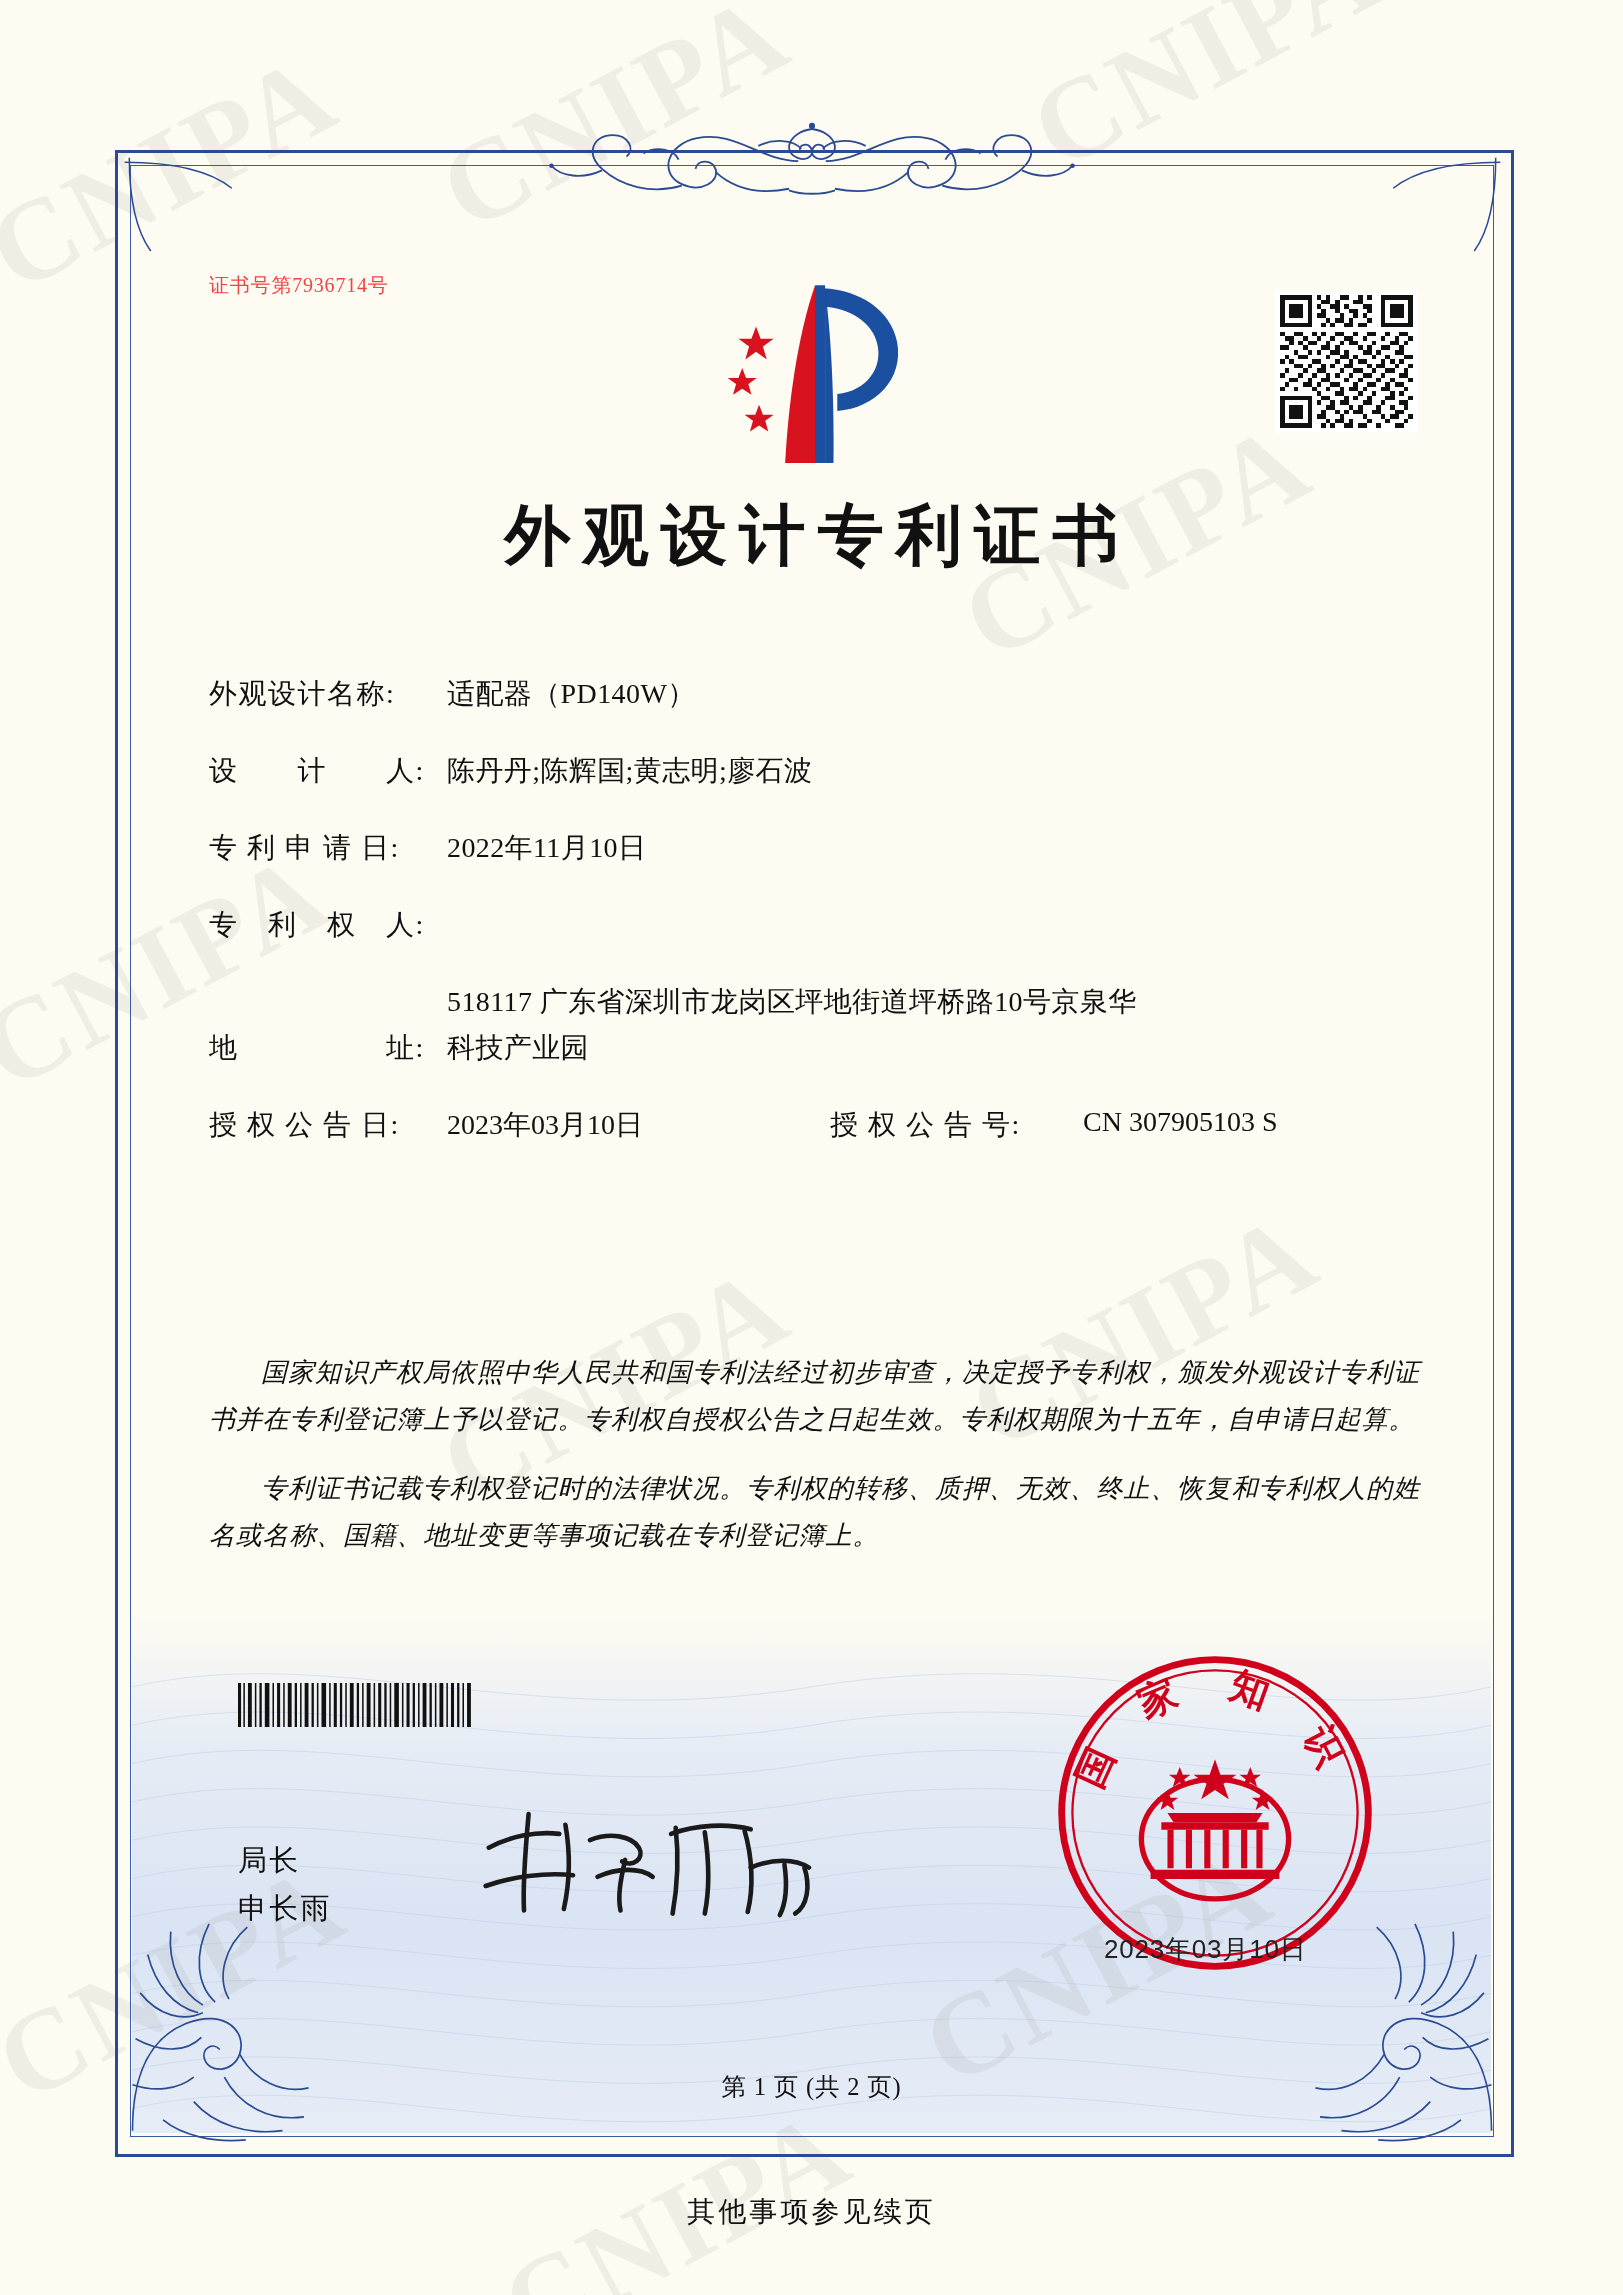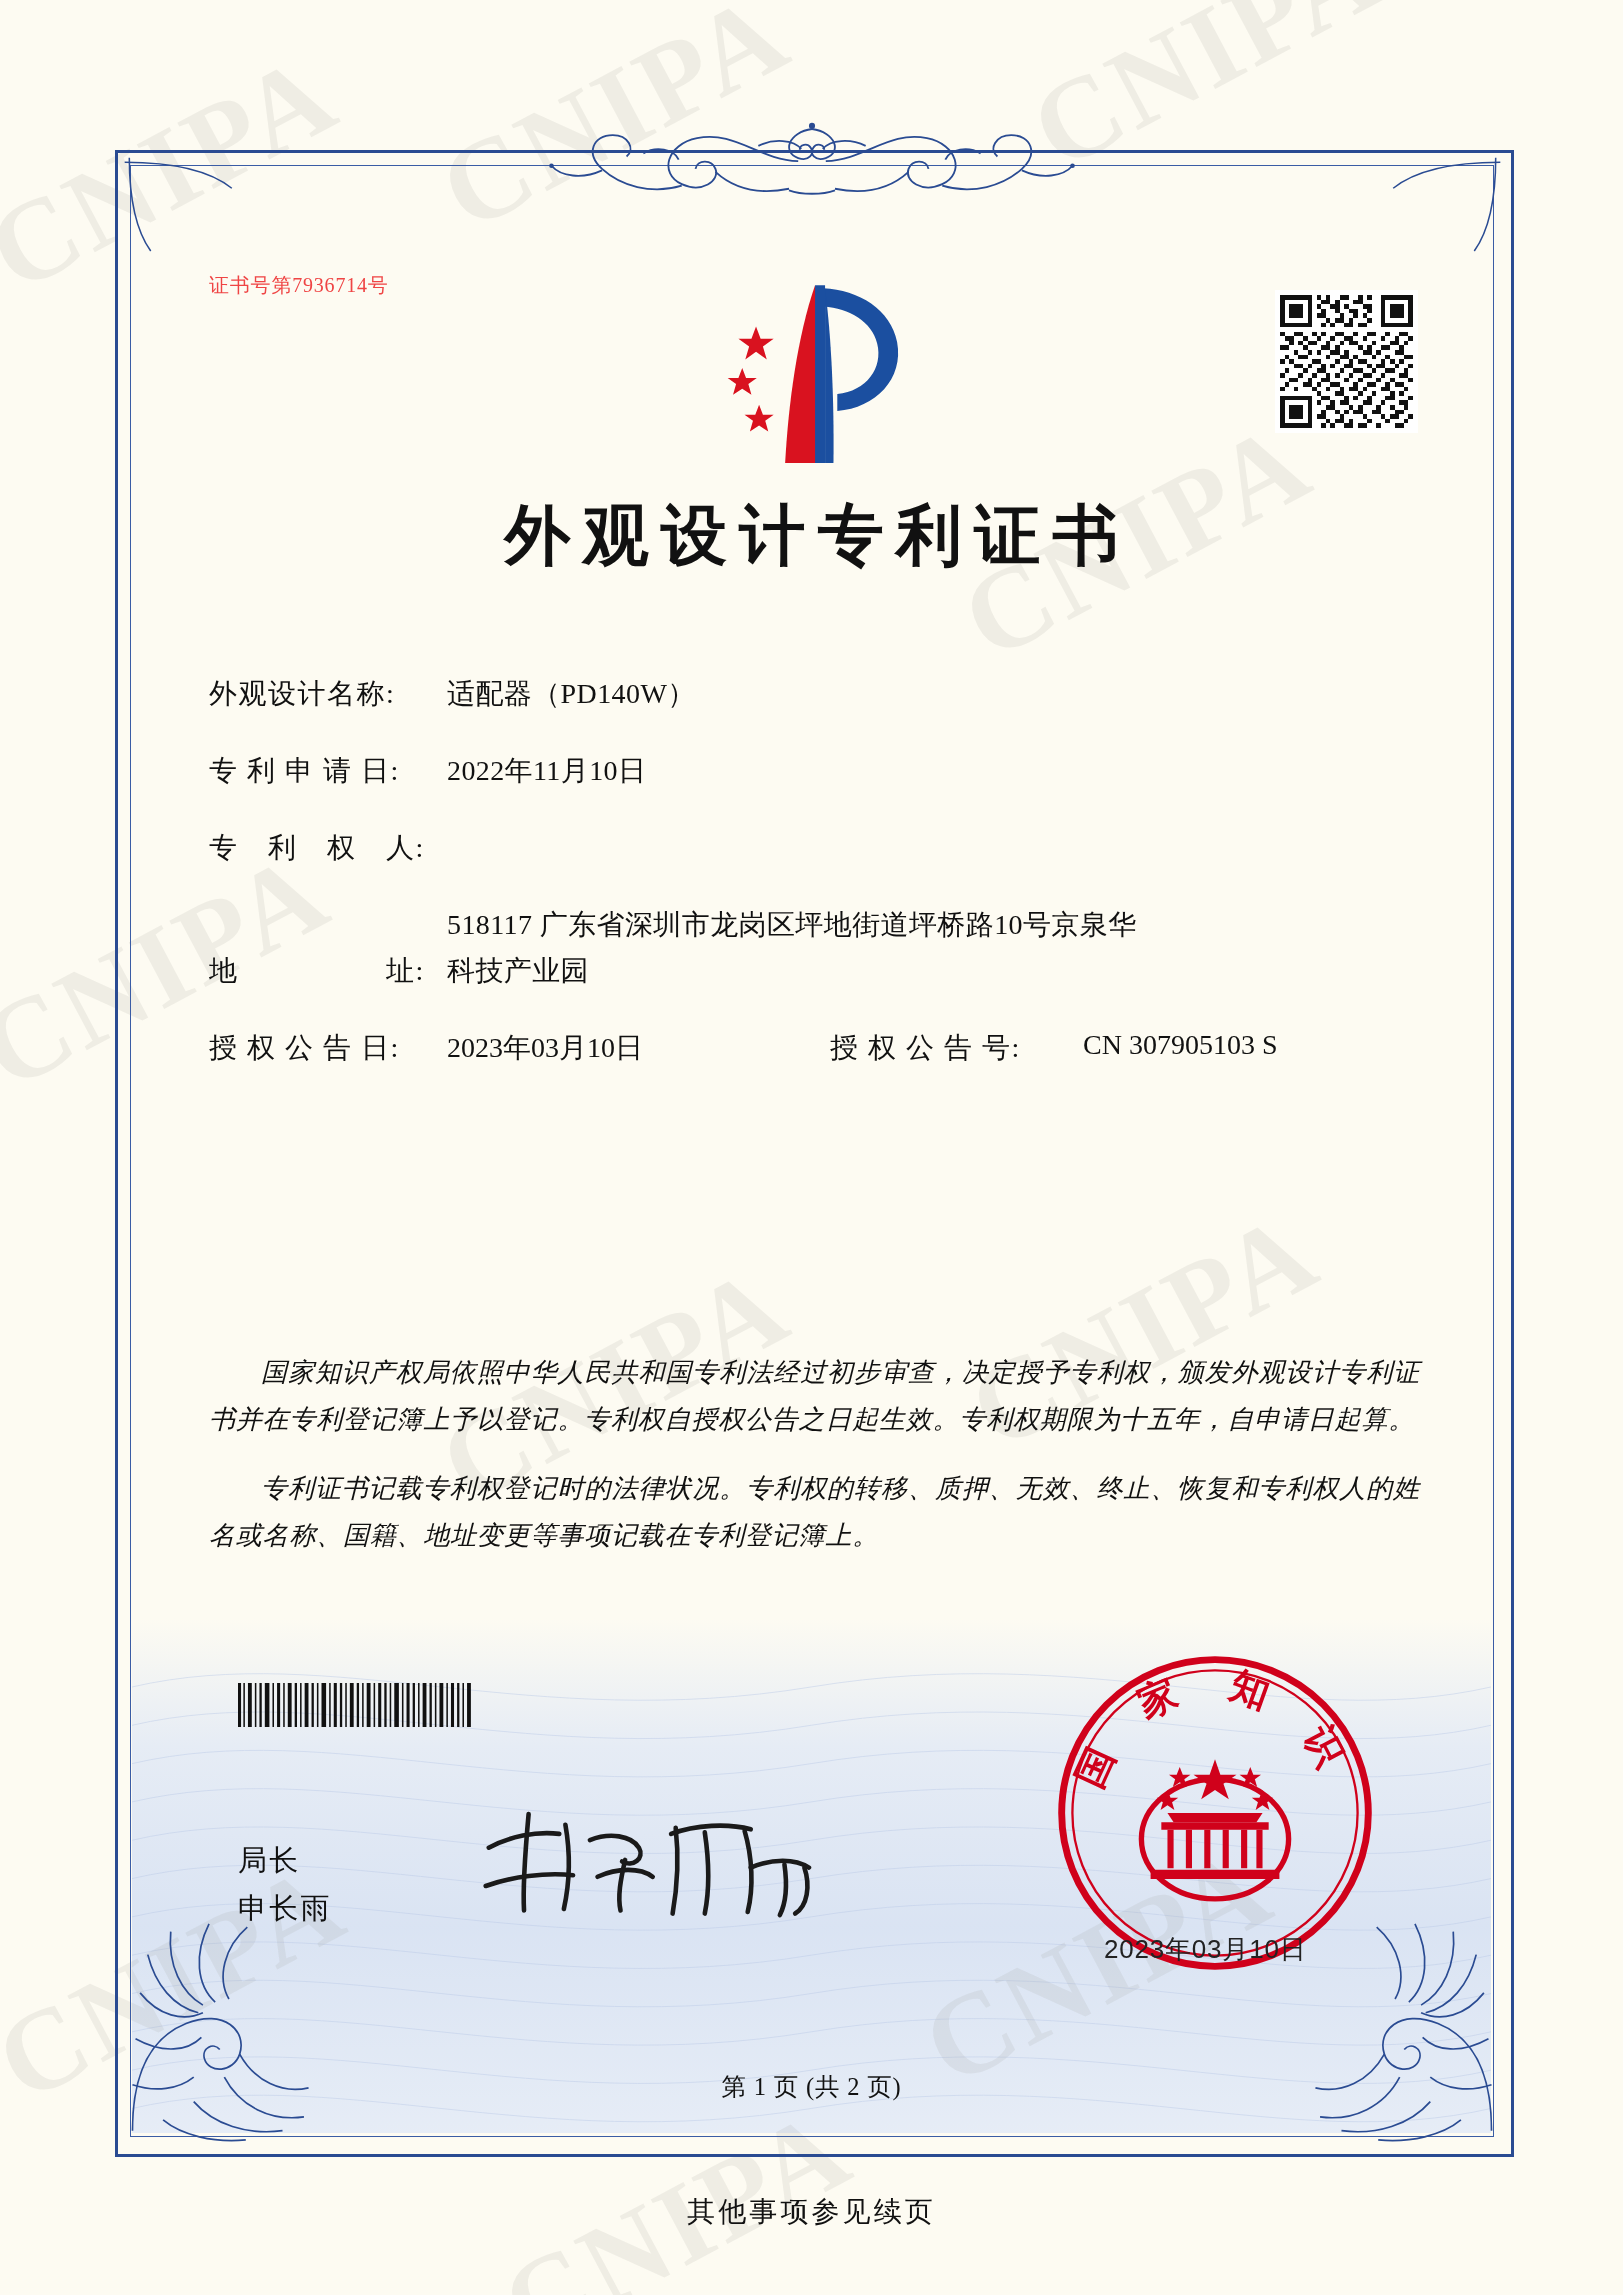--- a/index.html
+++ b/index.html
@@ -601,20 +601,24 @@
 
     <div class="main-title">外观设计专利证书</div>
 
     <div class="fields">
 
       <div class="field-row">
         <div class="field-label">外观设计名称:</div>
         <div class="field-value">适配器（PD140W）</div>
       </div>
 
+      <div class="field-row">
+        <div class="field-label">设　　计　　人:</div>
+        <div class="field-value">陈丹丹;陈辉国;黄志明;廖石波</div>
+      </div>
 
 
       <div class="field-row">
         <div class="field-label">专 利 申 请 日:</div>
         <div class="field-value">2022年11月10日</div>
       </div>
 
       <div class="field-row">
         <div class="field-label">专　利　权　人:</div>
       </div>

